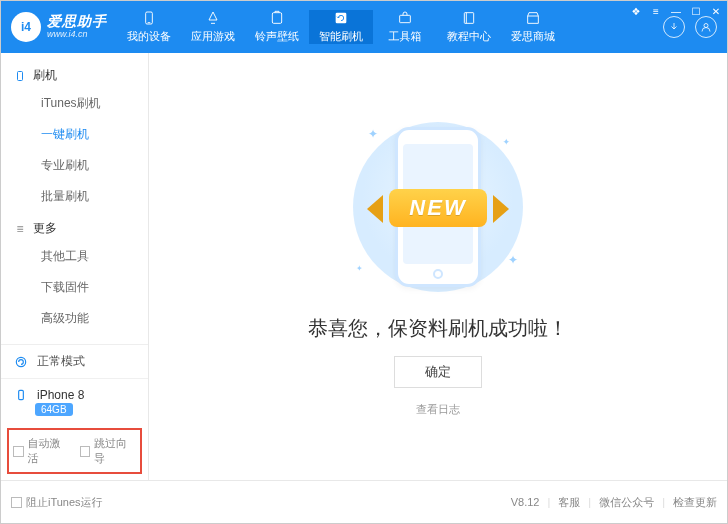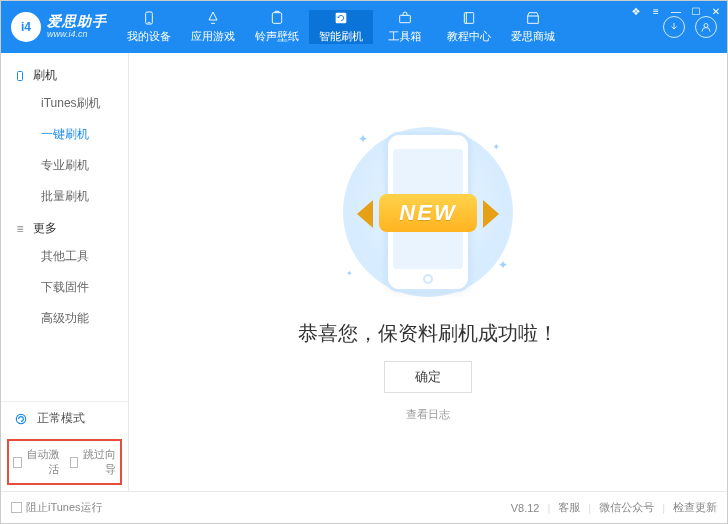--- a/index.html
+++ b/index.html
@@ -19,34 +19,34 @@
   .nav-icon { width:18px; height:16px; display:flex; align-items:center; justify-content:center; }
   .nav-icon svg { width:18px; height:16px; fill:none; stroke:#fff; stroke-width:1.4; }
   .win-controls { position:absolute; top:3px; right:4px; display:flex; gap:6px; }
   .win-btn { width:14px; height:14px; display:flex; align-items:center; justify-content:center; font-size:10px; color:#fff; cursor:pointer; }
   .header-right { display:flex; align-items:center; padding:0 10px; gap:10px; }
   .circ-btn { width:22px; height:22px; border:1.5px solid rgba(255,255,255,0.8); border-radius:50%; display:flex; align-items:center; justify-content:center; cursor:pointer; }
   .circ-btn svg { width:12px; height:12px; stroke:#fff; fill:none; stroke-width:1.6; }
 
   
   .body { flex:1; display:flex; min-height:0; }
-  .sidebar { width:128px; border-right:1px solid #e8e8e8; display:flex; flex-direction:column; font-size:12px; color:#555; }
+  .sidebar { width:148px; border-right:1px solid #e8e8e8; display:flex; flex-direction:column; font-size:12px; color:#555; }
   .side-scroll { flex:1; overflow:auto; padding-top:6px; }
   .side-group { padding: 8px 12px 4px; display:flex; align-items:center; gap:6px; color:#333; }
   .side-group .gicon { width:14px; display:inline-flex; align-items:center; justify-content:center; }
   .side-item { padding: 7px 10px 7px 40px; cursor:pointer; color:#666; }
   .side-item.active { color:#1d8bf1; }
   .side-bottom { border-top:1px solid #eee; }
   .mode-row, .device-row { padding:8px 12px; display:flex; align-items:center; gap:8px; border-top:1px solid #f0f0f0; }
   .mode-row:first-child { border-top:none; }
   .mode-icon { width:16px; height:16px; border-radius:50%; display:flex; align-items:center; justify-content:center; }
   .mode-icon svg { width:14px; height:14px; }
   .storage-badge { background:#4da6ff; color:#fff; font-size:10px; padding:1px 6px; border-radius:3px; margin-left:22px; margin-top:-2px; display:inline-block; }
   .options-box { border:2px solid #e74c3c; margin:4px 6px 6px; padding:6px 4px; display:flex; gap:10px; align-items:center; font-size:11px; color:#888; }
-  .chk { display:inline-flex; align-items:center; gap:4px; cursor:pointer;text-align:right; }
+  .chk { display:inline-flex; align-items:center; gap:4px; cursor:pointer; }
   .chk-box { width:11px; height:11px; border:1px solid #bbb; background:#fff; }
 
   
   .main { flex:1; display:flex; flex-direction:column; align-items:center; justify-content:center; position:relative; background:#fff; }
   .illus { width:220px; height:180px; position:relative; display:flex; align-items:center; justify-content:center; }
   .bg-circle { position:absolute; width:170px; height:170px;
     background: radial-gradient(circle at 50% 45%, #eaf6ff 0%, #d7ecff 60%, #d7ecff 70%);
     border-radius:50%; }
   .phone { position:relative; width:86px; height:160px; background:#fff; border:3px solid #cfe6ff; border-radius:14px; display:flex; flex-direction:column; align-items:center; box-shadow:0 2px 6px rgba(0,0,0,0.05); }
   .phone .screen { margin-top:14px; width:70px; height:120px; background:#eaf4ff; border-radius:4px; }
@@ -55,21 +55,21 @@
   .ribbon { position:absolute; top:72px; left:0; right:0; display:flex; justify-content:center; }
   .ribbon-body { background:linear-gradient(#ffd24a,#ffb320); color:#fff; font-weight:900; font-size:22px; letter-spacing:2px; padding:6px 20px; position:relative; font-style:italic; text-shadow:0 1px 0 rgba(0,0,0,0.15);border-radius:8px; }
   .ribbon-body:before, .ribbon-body:after { content:""; position:absolute; top:6px; width:0; height:0; border:16px solid transparent; }
   .ribbon-body:before { left:-22px; border-right-color:#e6a015; border-left:none; border-top-width:14px; border-bottom-width:14px; }
   .ribbon-body:after { right:-22px; border-left-color:#e6a015; border-right:none; border-top-width:14px; border-bottom-width:14px; }
   .success-text { margin-top:18px; font-size:20px; color:#333; }
   .ok-btn { margin-top:14px; padding:6px 30px; border:1px solid #ddd; background:#fff; font-size:13px; color:#444; cursor:pointer; }
   .view-log { margin-top:14px; font-size:11px; color:#999; cursor:pointer; }
 
   
-  .footer { height:32px; border-top:1px solid #e8e8e8; display:flex; align-items:center; font-size:11px; color:#888; padding:0 10px; justify-content:space-between; }
+  .footer { height:43px; border-top:1px solid #e8e8e8; display:flex; align-items:center; font-size:11px; color:#888; padding:0 10px; justify-content:space-between; }
   .footer-left { display:flex; align-items:center; gap:5px; }
   .footer-right { display:flex; align-items:center; gap:8px; }
   .fsep { color:#ddd; }
 </style>
 </head>
 <body>
 
 <div class="app">
 
   <div class="topbar">
@@ -196,20 +196,31 @@
       <div class="side-bottom">
         <div class="mode-row">
           <span class="mode-icon">
               <svg viewBox="0 0 24 24" fill="none" stroke="#1d8bf1" stroke-width="2">
                 <circle cx="12" cy="12" r="8"></circle>
                 <path d="M8 12 A4 4 0 1 1 12 16"></path>
               </svg>
             </span>
           <span>正常模式</span>
         </div>
+        <div class="device-row" style="flex-direction:column; align-items:flex-start; gap:2px;">
+          <div style="display:flex; align-items:center; gap:8px;">
+            <span class="mode-icon">
+                <svg viewBox="0 0 24 24" fill="none" stroke="#1d8bf1" stroke-width="2">
+                  <rect x="8" y="4" width="8" height="16" rx="2"></rect>
+                </svg>
+              </span>
+            <span style="color:#333;">iPhone 8</span>
+          </div>
+          <span class="storage-badge">64GB</span>
+        </div>
         <div class="options-box">
           <label class="chk">
             <span class="chk-box"></span>
             <span>自动激活</span>
           </label>
           <label class="chk">
             <span class="chk-box"></span>
             <span>跳过向导</span>
           </label>
         </div>

